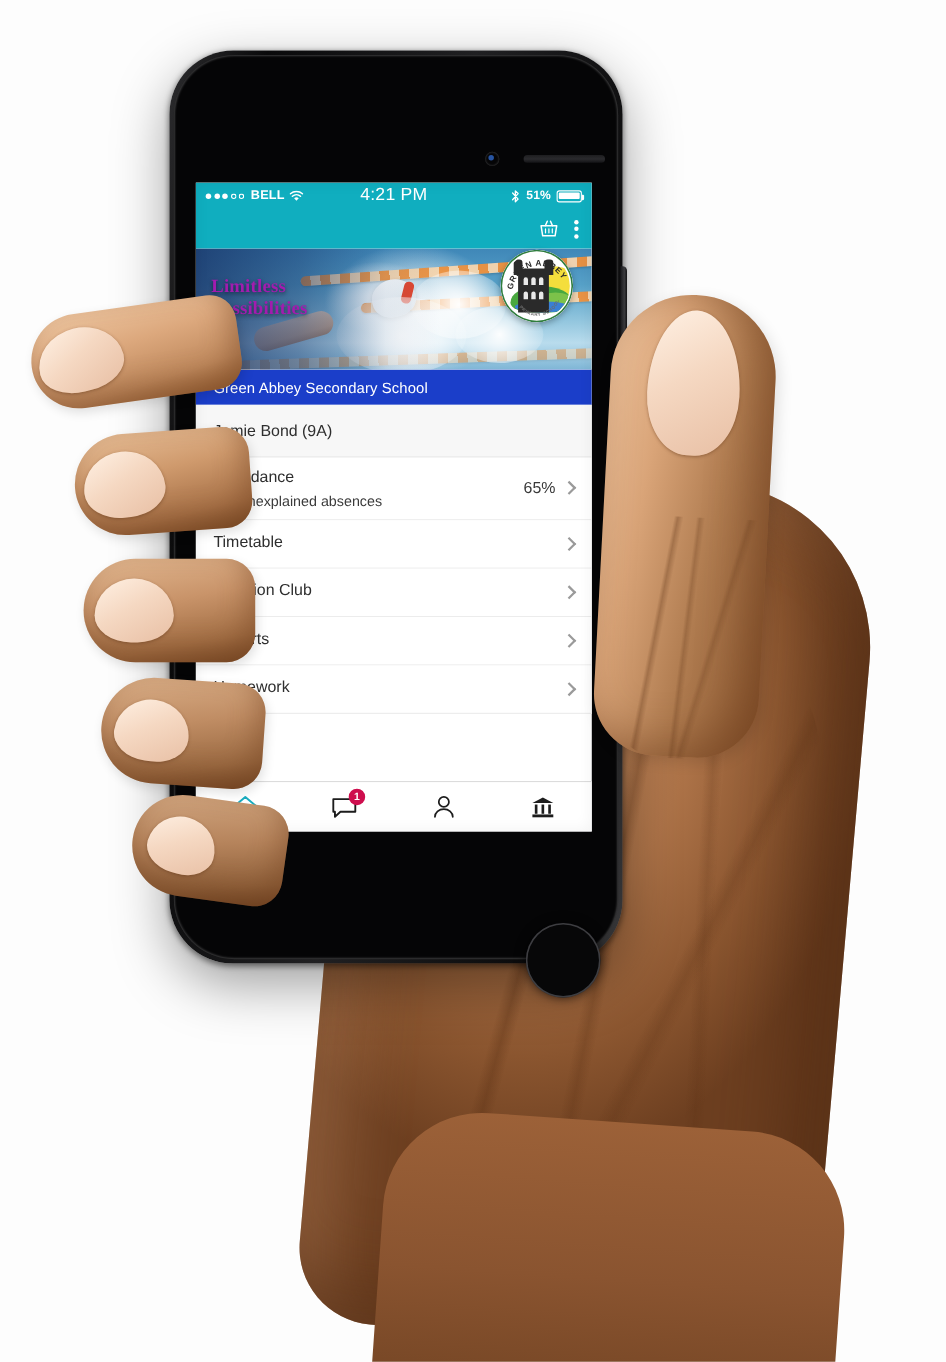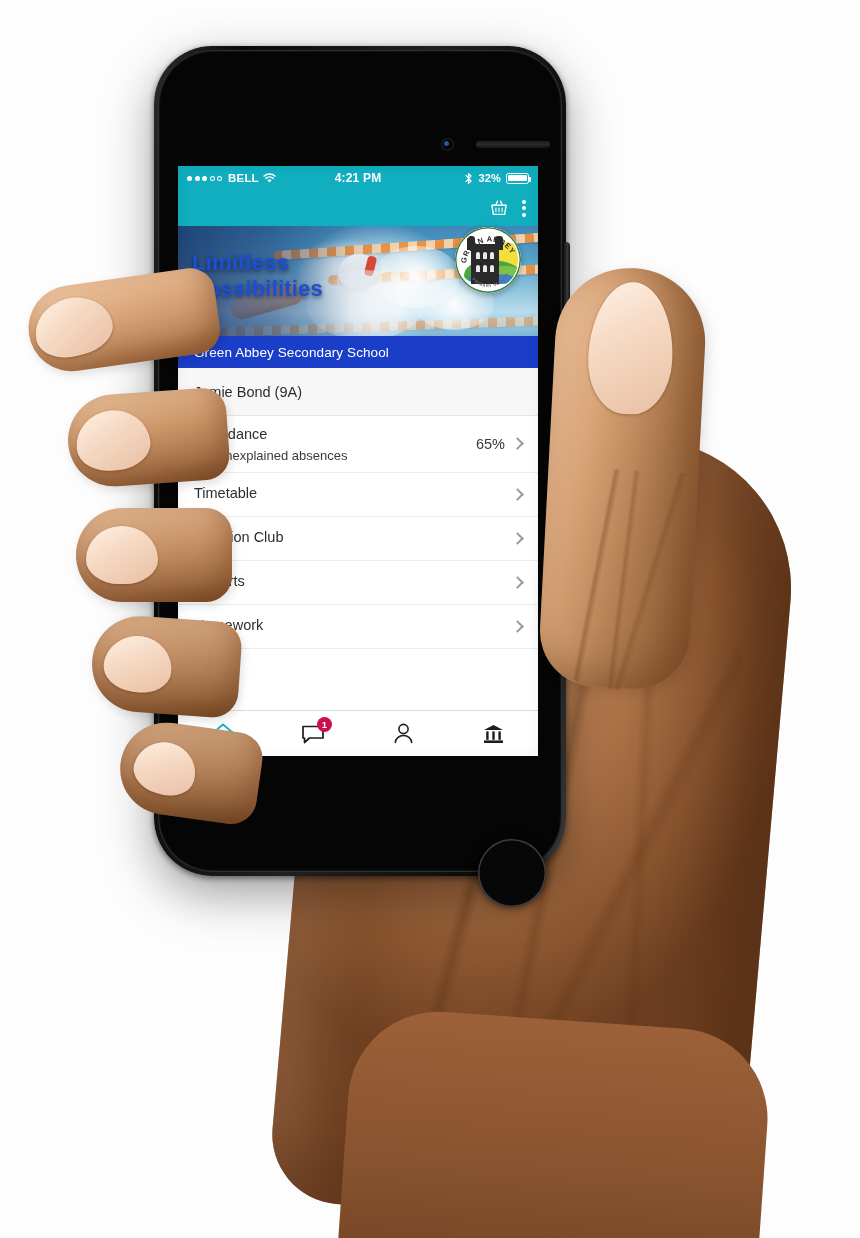--- a/index.html
+++ b/index.html
@@ -164,21 +164,21 @@
   }
 
   
   .statusbar {
     height: 24px; background: #10AEBF; color: #fff;
     display: flex; align-items: center; padding: 0 9px;
     font-size: 11.5px; letter-spacing: .2px;
   }
   .sb-left, .sb-right { display: flex; align-items: center; gap: 4px; flex: 1; }
   .sb-right { justify-content: flex-end; gap: 5px; }
-  .sb-center { font-weight: 700; font-size: 12px; }
+  .sb-center { font-weight: 400; font-size: 16px; }
   .dots { display: flex; gap: 2.5px; align-items: center; }
   .dot { width: 5px; height: 5px; border-radius: 50%; background: #fff; }
   .dot.hollow { background: transparent; box-shadow: inset 0 0 0 1px #fff; }
   .carrier { font-weight: 600; font-size: 11.5px; margin-left: 2px; }
   .batt {
     width: 23px; height: 11px; border: 1.3px solid #fff; border-radius: 2.5px;
     position: relative; padding: 1.3px;
   }
   .batt::after {
     content: ""; position: absolute; right: -3.4px; top: 3px; width: 2px; height: 5px;
@@ -240,22 +240,22 @@
   }
   .s1 { left: 128px; top: 44px; width: 118px; height: 70px; }
   .s2 { left: 196px; top: 20px; width: 86px; height: 62px; }
   .s3 { left: 236px; top: 52px; width: 80px; height: 52px; }
   .hero-shade {
     position: absolute; inset: 0;
     background: linear-gradient(90deg, rgba(24,52,104,.82) 0%, rgba(28,60,112,.52) 26%, rgba(40,80,130,.10) 48%, rgba(40,80,130,0) 62%);
   }
   .hero-title {
     position: absolute; left: 14px; top: 24px;
-    font-family: Liberation Sans, sans-serif; font-weight: 700; color: #1d4ed8;
-    font-size: 22px; line-height: 1.18; letter-spacing: .2px;
+    font-family: Liberation Serif, serif; font-weight: 700; color: #a21caf;
+    font-size: 17px; line-height: 1.18; letter-spacing: .2px;
     text-shadow: 0 2px 4px rgba(0,0,0,.55);
   }
 
   
   .schoolbar {
     height: 32px; background: #1B3EC9; color: #fff;
     display: flex; align-items: center; padding: 0 16px;
     font-size: 13.5px; letter-spacing: .1px;
   }
 
@@ -387,21 +387,21 @@
           <path d="M6.5 9.6 L4.4 7.2 a3.2 3.2 0 0 1 4.2 0 Z" fill="#fff"></path>
           <path d="M2.8 5.4 a5.6 5.6 0 0 1 7.4 0" stroke="#fff" stroke-width="1.4" fill="none" stroke-linecap="round"></path>
           <path d="M1 3.1 a8.4 8.4 0 0 1 11 0" stroke="#fff" stroke-width="1.4" fill="none" stroke-linecap="round"></path>
         </svg>
       </div>
       <div class="sb-center">4:21 PM</div>
       <div class="sb-right">
         <svg width="9" height="13" viewBox="0 0 9 13">
           <path d="M2 3.4 L7 9 L4.5 11.4 V1.6 L7 4 L2 9.6" stroke="#fff" stroke-width="1.2" fill="none" stroke-linejoin="round" stroke-linecap="round"></path>
         </svg>
-        <span class="pct">32%</span>
+        <span class="pct">51%</span>
         <span class="batt">
             <i></i>
           </span>
       </div>
     </div>
 
     <div class="navbar">
       <div class="nav-actions">
         <svg width="20" height="20" viewBox="0 0 22 22">
           <path d="M3.2 8 H18.8 L17.2 18 H4.8 Z" fill="none" stroke="#fff" stroke-width="1.5" stroke-linejoin="round"></path>

